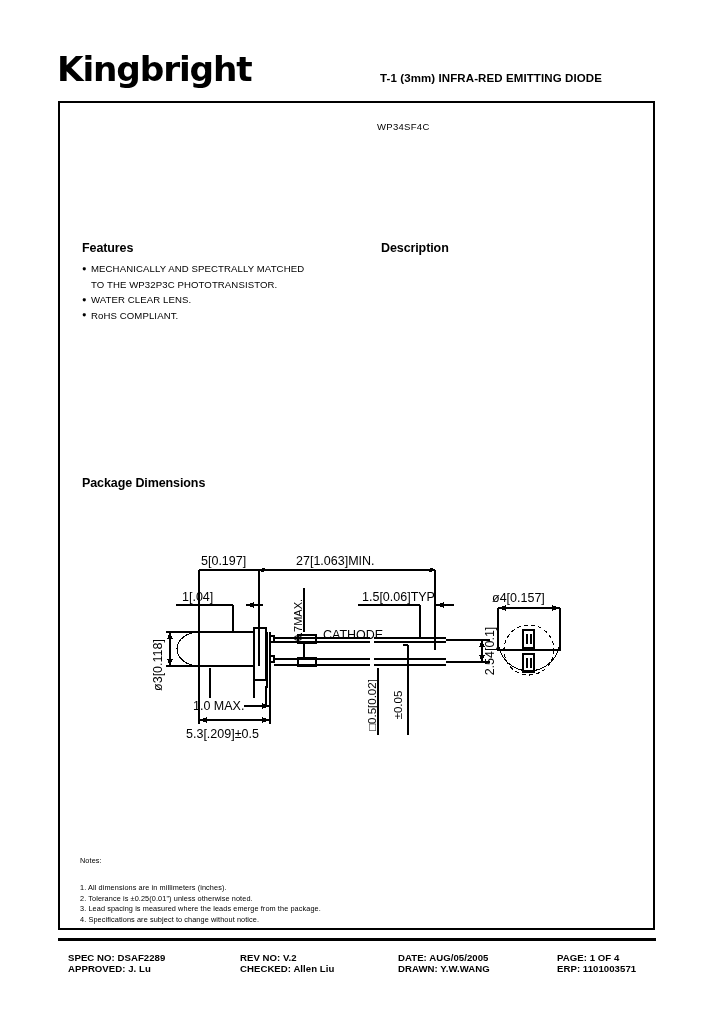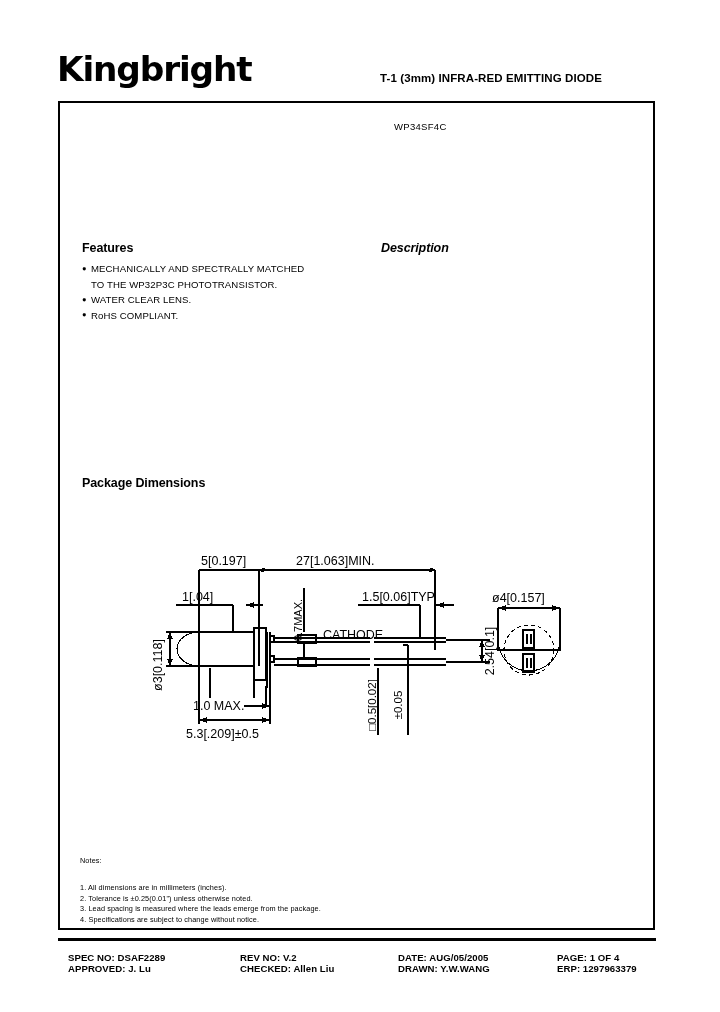--- a/index.html
+++ b/index.html
@@ -51,35 +51,35 @@
     position: absolute;
     left: 58px;
     top: 101px;
     width: 597px;
     height: 829px;
     border: 2px solid #000;
     box-sizing: border-box;
   }
   .part-number {
     position: absolute;
-    left: 394px;
+    left: 377px;
     top: 121px;
     font-size: 9.5px;
     letter-spacing: 0.3px;
   }
 
   
   .sec-heading {
     position: absolute;
     font-size: 12.5px;
     font-weight: bold;
     letter-spacing: -0.1px;
   }
   .features-heading { left: 82px; top: 241px; }
-  .description-heading { left: 381px; top: 241px; font-style: italic; }
+  .description-heading { left: 381px; top: 241px; }
 
   .feature-list {
     position: absolute;
     left: 82px;
     top: 261px;
     width: 290px;
     font-size: 9.6px;
     line-height: 15.5px;
     letter-spacing: 0.1px;
   }
@@ -337,16 +337,16 @@
 
   <div class="footer-rule"></div>
   <div class="footer">
     <div class="footer-cell fc-r1 fc-c1">SPEC NO: DSAF2289</div>
     <div class="footer-cell fc-r1 fc-c2">REV NO: V.2</div>
     <div class="footer-cell fc-r1 fc-c3">DATE: AUG/05/2005</div>
     <div class="footer-cell fc-r1 fc-c4">PAGE:  1 OF 4</div>
     <div class="footer-cell fc-r2 fc-c1">APPROVED: J. Lu</div>
     <div class="footer-cell fc-r2 fc-c2">CHECKED: Allen Liu</div>
     <div class="footer-cell fc-r2 fc-c3">DRAWN: Y.W.WANG</div>
-    <div class="footer-cell fc-r2 fc-c4">ERP: 1297963379</div>
+    <div class="footer-cell fc-r2 fc-c4">ERP: 1101003571</div>
   </div>
 
 </div>
 
 </body></html>

